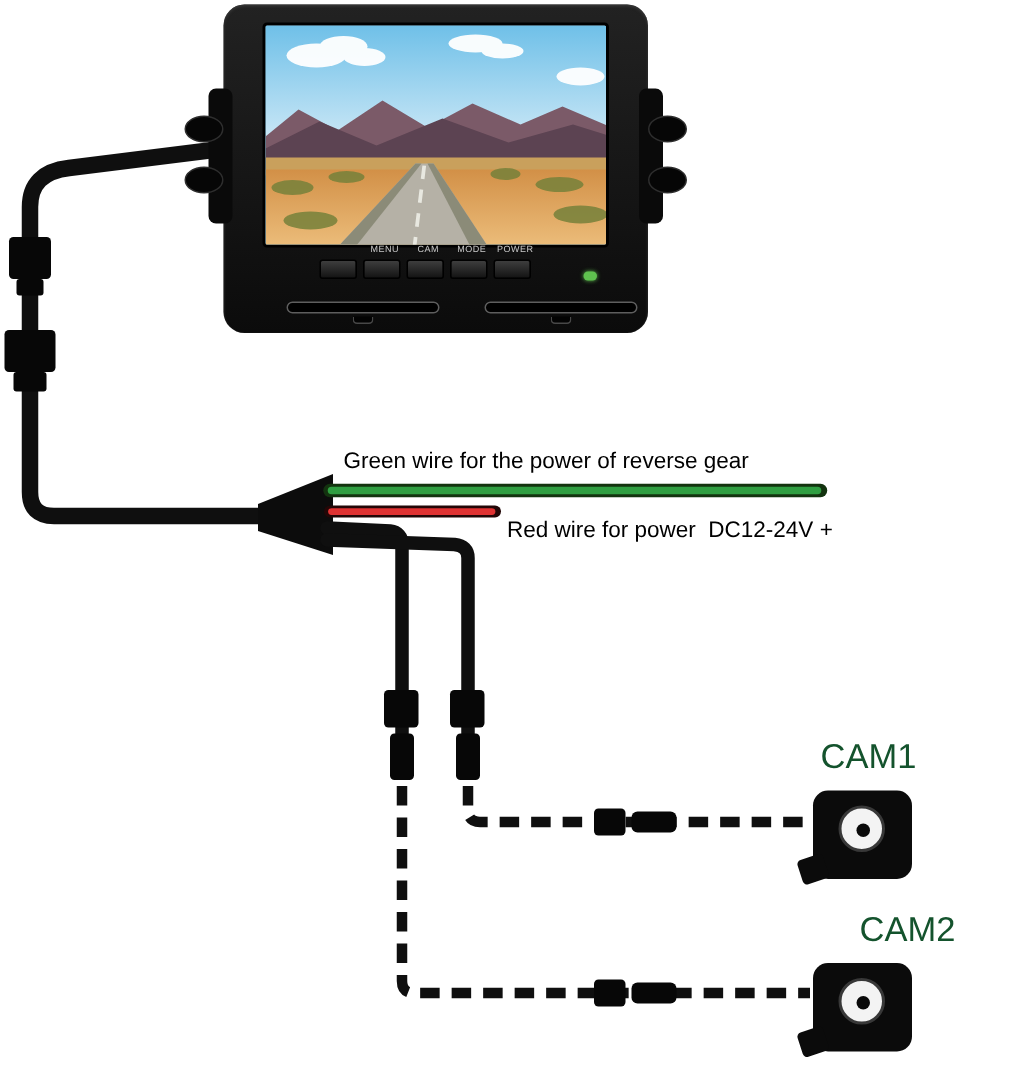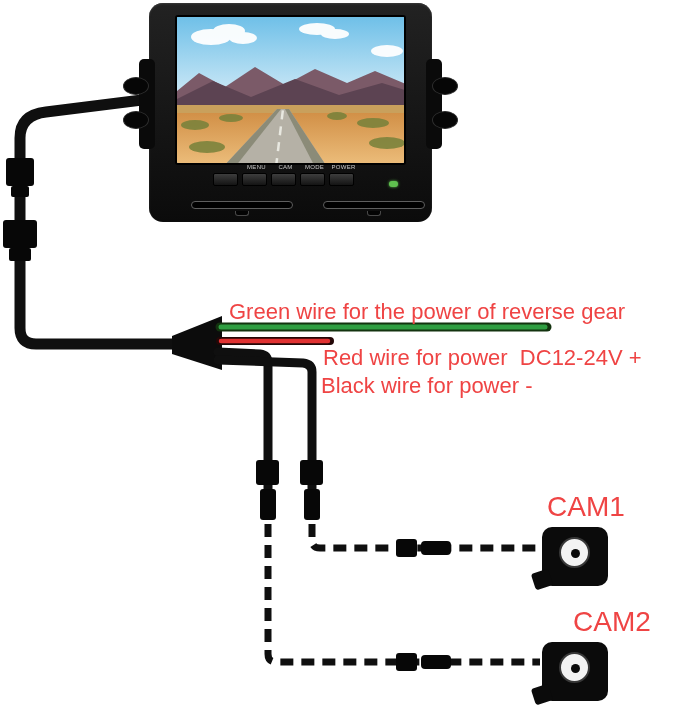--- a/index.html
+++ b/index.html
@@ -30,25 +30,25 @@
          background:#5fc14f; box-shadow:0 0 3px #5fc14f; }
   .slot { position:absolute; top:198px; width:102px; height:8px; background:#000;
           border:1px solid #5e5e5e; border-radius:4px; }
   .slot.s1 { left:42px; } .slot.s2 { left:174px; }
   .slot-tab { position:absolute; top:208px; width:14px; height:5px; background:#030303;
               border:1px solid #484848; border-top:none;
               border-bottom-left-radius:3px; border-bottom-right-radius:3px; }
   .slot-tab.t1 { left:86px; } .slot-tab.t2 { left:218px; }
 
   
-  .wire-label { position:absolute; color:#ef4444; font-size:22px; z-index:3; white-space:pre; }
+  .wire-label { position:absolute; color:#000000; font-size:15px; z-index:3; white-space:pre; }
   #green-label { left:229px; top:299px; }
-  #red-label   { left:323px; top:345px; }
+  #red-label   { left:338px; top:345px; }
   #black-label { left:321px; top:373px; }
-  .cam-label { position:absolute; color:#ef4444; font-size:28px; z-index:3; }
+  .cam-label { position:absolute; color:#14532d; font-size:23px; z-index:3; }
   #cam1-label { left:547px; top:491px; }
   #cam2-label { left:573px; top:606px; }
 
   
   .camera { position:absolute; width:66px; height:59px; background:#0b0b0b; border-radius:10px; z-index:2; }
   #cam1 { left:542px; top:527px; }
   #cam2 { left:542px; top:642px; }
   .camera .lens  { position:absolute; left:17px; top:10px; width:31px; height:31px;
                    background:#f3f3f3; border:2px solid #383838; border-radius:50%; }
   .camera .pupil { position:absolute; left:10px; top:10px; width:9px; height:9px;
@@ -171,21 +171,20 @@
     <div class="led"></div>
 
     <div class="slot s1"></div>
     <div class="slot s2"></div>
     <div class="slot-tab t1"></div>
     <div class="slot-tab t2"></div>
   </div>
 
   <div id="green-label" class="wire-label">Green wire for the power of reverse gear</div>
   <div id="red-label" class="wire-label">Red wire for power  DC12-24V +</div>
-  <div id="black-label" class="wire-label">Black wire for power -</div>
 
   <div id="cam1-label" class="cam-label">CAM1</div>
   <div id="cam1" class="camera">
     <div class="tab"></div>
     <div class="lens">
       <div class="pupil"></div>
     </div>
   </div>
 
   <div id="cam2-label" class="cam-label">CAM2</div>

